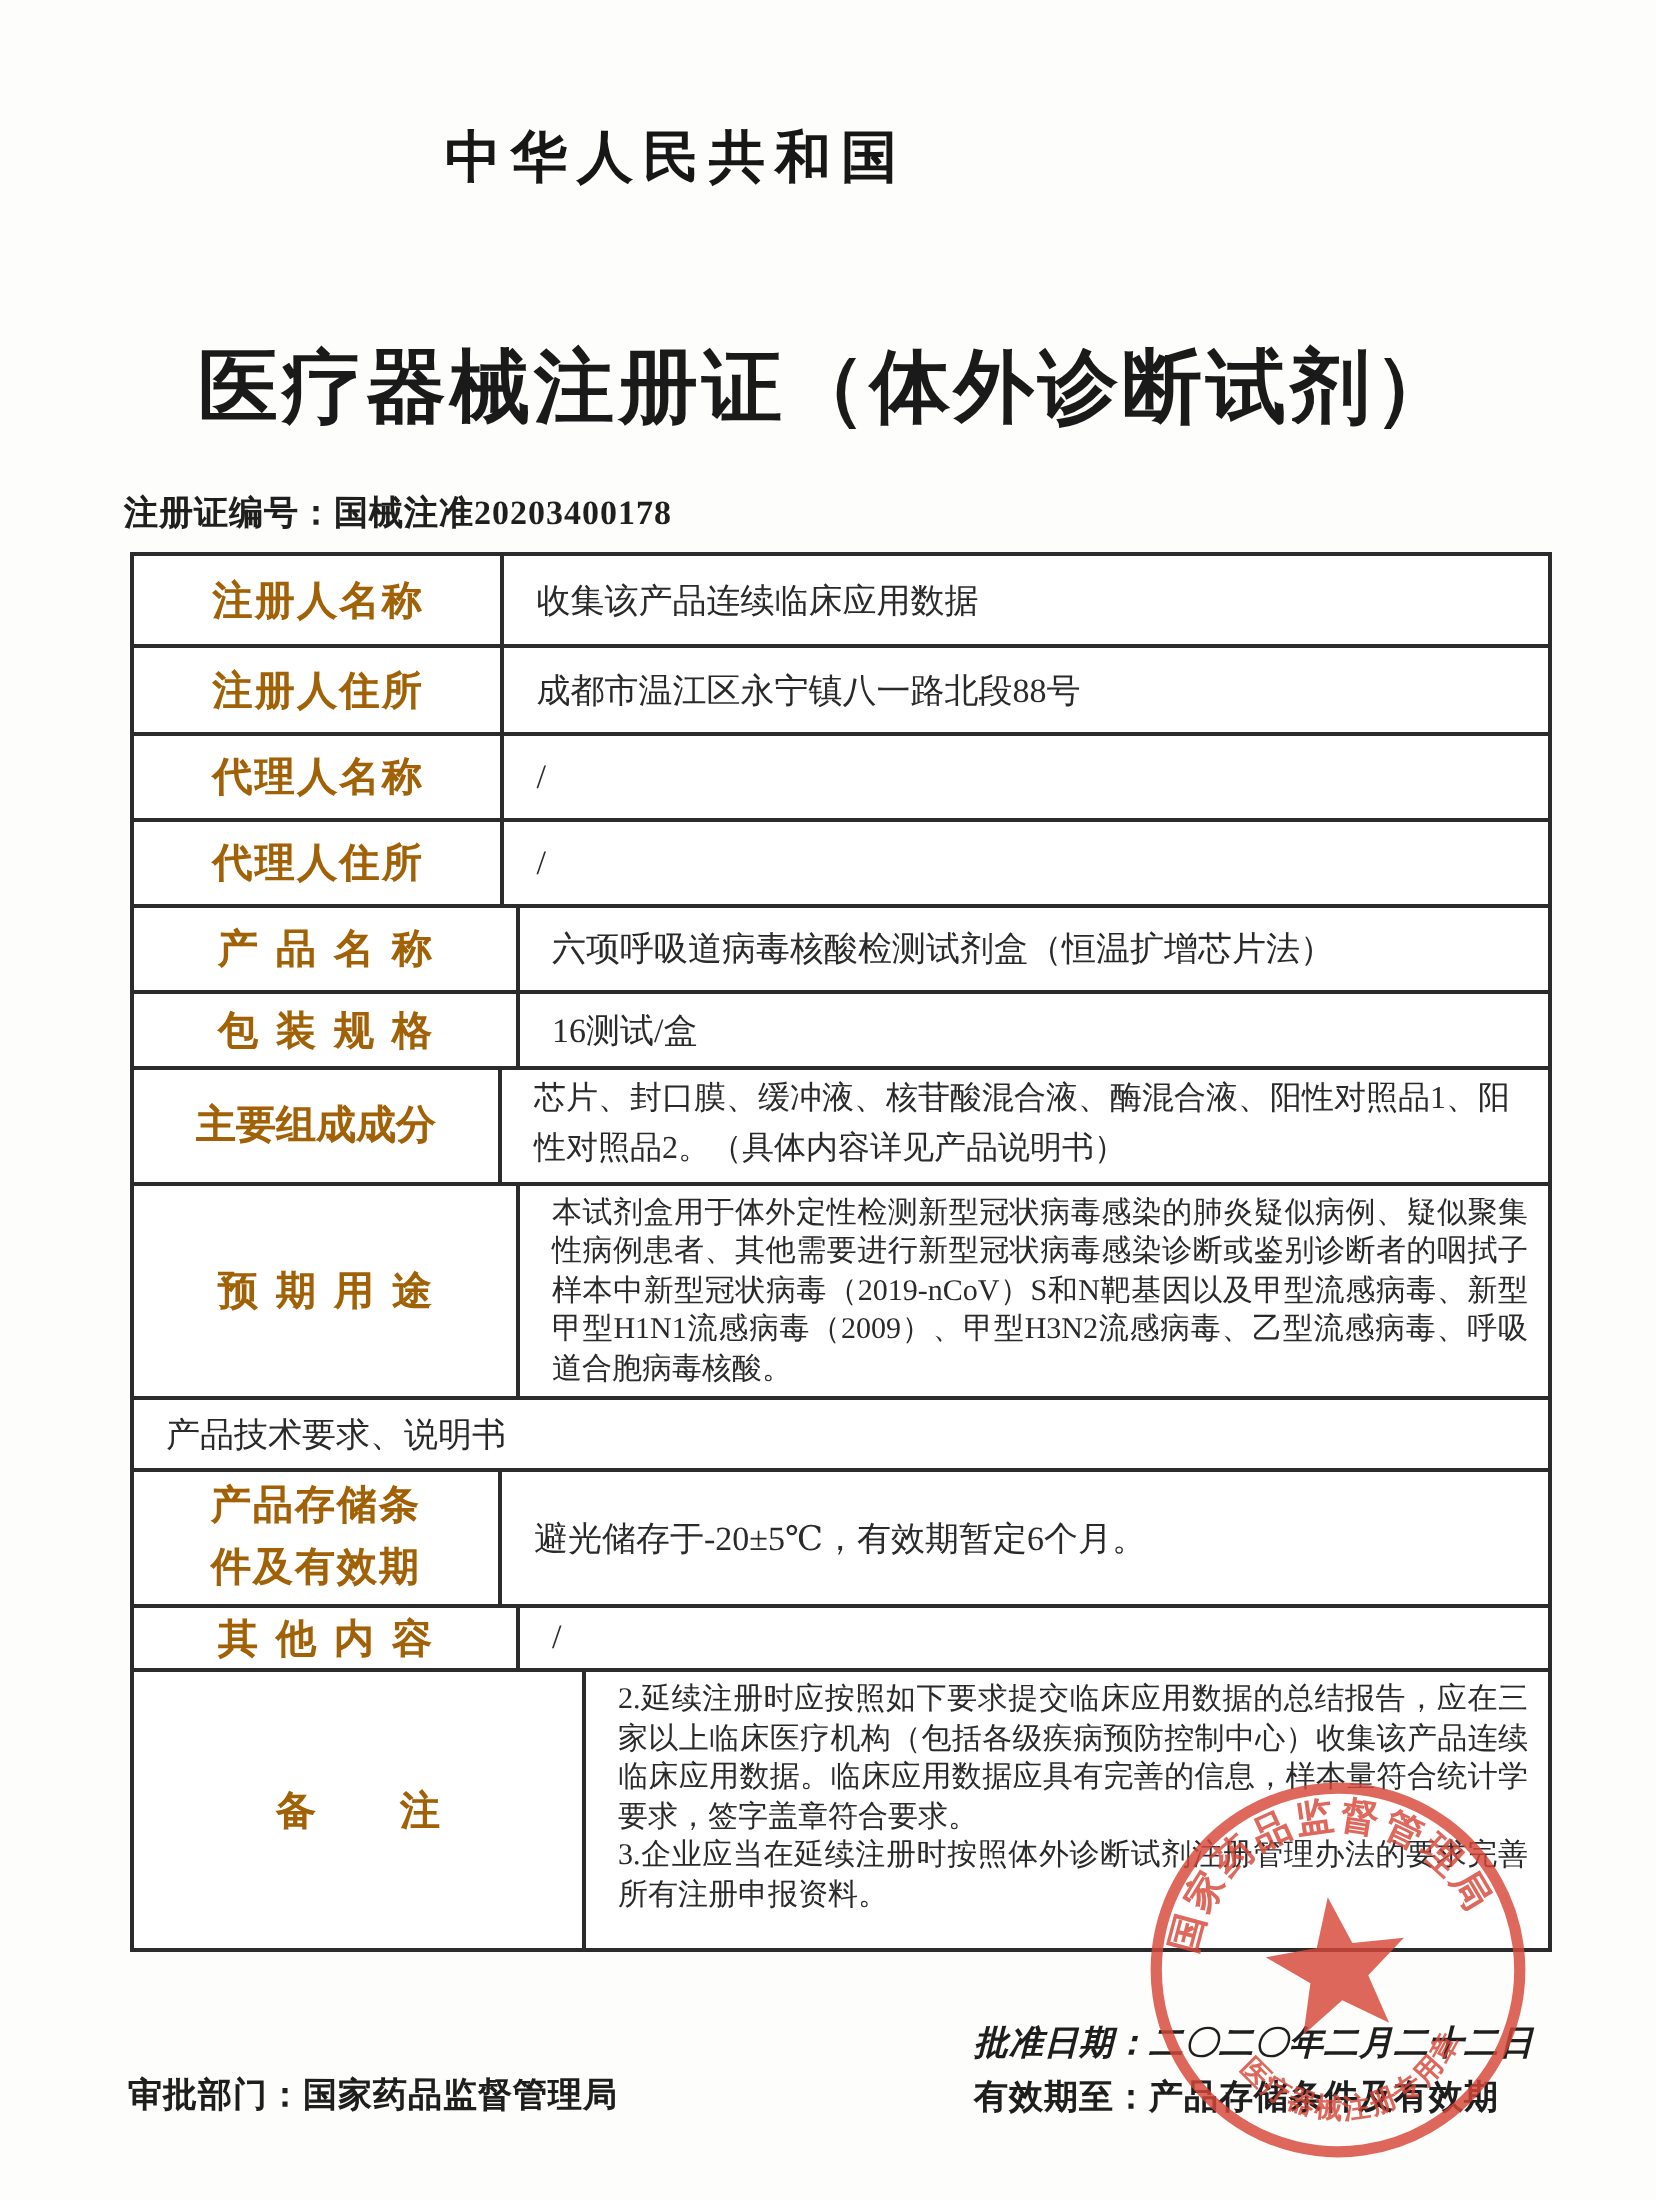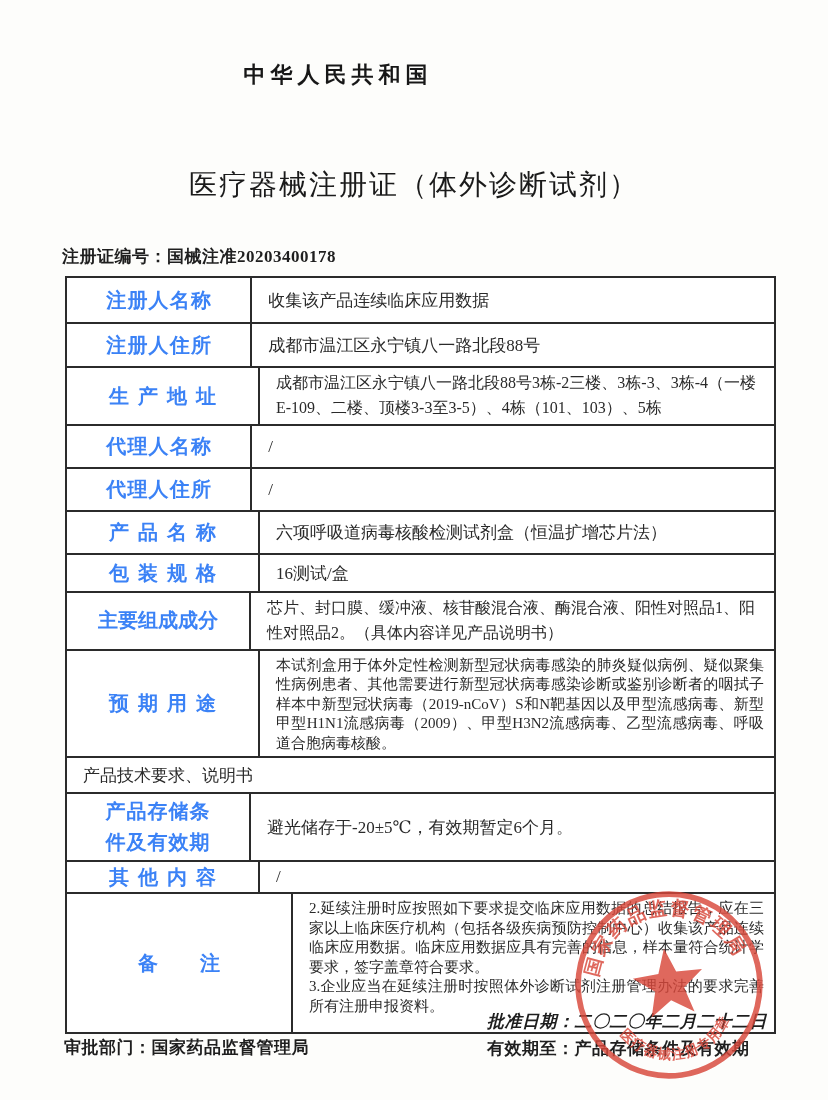--- a/index.html
+++ b/index.html
@@ -4,40 +4,40 @@
 <style>
   html,body{margin:0;padding:0;}
   body{
     width:828px;height:1100px;position:relative;overflow:hidden;
     background:#fdfdfb;
     font-family:"Liberation Serif","DejaVu Serif",serif;
     color:#1f1f1f;
   }
   .page-title{
     position:absolute;top:60px;left:0;width:676px;text-align:center;
-    font-size:22px;font-weight:bold;letter-spacing:5px;color:#171717;
+    font-size:28px;font-weight:bold;letter-spacing:5px;color:#171717;
   }
   .cert-title{
     position:absolute;top:166px;left:0;width:828px;text-align:center;
-    font-size:28px;font-weight:normal;letter-spacing:2px;color:#1a1a1a;
+    font-size:40px;font-weight:bold;letter-spacing:2px;color:#1a1a1a;
   }
   .cert-no{
     position:absolute;left:62px;top:245px;
     font-size:17px;font-weight:bold;letter-spacing:.5px;
   }
   .cert-table{
     position:absolute;left:65px;top:276px;width:707px;
     border:2px solid #2b2b2b;background:#fff;
   }
   .trow{display:flex;border-bottom:2px solid #2b2b2b;}
   .trow:last-child{border-bottom:none;}
   .tlabel{
     width:182px;flex:0 0 182px;border-right:2px solid #2b2b2b;
     display:flex;align-items:center;justify-content:center;
-    font-size:20px;font-weight:bold;text-align:center;color:#3b82f6;
+    font-size:20px;font-weight:bold;text-align:center;color:#a16207;
   }
   .tvalue{
     flex:1;display:flex;align-items:center;
     padding:3px 10px 3px 16px;font-size:17px;color:#2a2a2a;
   }
   .val-sm{font-size:16px;line-height:1.55;}
   .para{font-size:15px;line-height:19.5px;align-items:flex-start;padding-top:5px;text-align:justify;border-radius:24px;}
   .ls-5{letter-spacing:.06em;padding-left:.06em;}
   .ls-4{letter-spacing:.45em;padding-left:.45em;}
   .ls-wide{letter-spacing:2.1em;padding-left:2.1em;}
@@ -68,24 +68,20 @@
   <div class="trow" style="min-height:44px">
     <div class="tlabel ls-5">注册人名称</div>
     <div class="tvalue">收集该产品连续临床应用数据</div>
   </div>
 
   <div class="trow" style="min-height:42px">
     <div class="tlabel ls-5">注册人住所</div>
     <div class="tvalue">成都市温江区永宁镇八一路北段88号</div>
   </div>
 
-  <div class="trow" style="min-height:56px">
-    <div class="tlabel ls-4">生产地址</div>
-    <div class="tvalue val-sm">成都市温江区永宁镇八一路北段88号3栋-2三楼、3栋-3、3栋-4（一楼E-109、二楼、顶楼3-3至3-5）、4栋（101、103）、5栋</div>
-  </div>
 
   <div class="trow" style="min-height:41px">
     <div class="tlabel ls-5">代理人名称</div>
     <div class="tvalue">/</div>
   </div>
 
   <div class="trow" style="min-height:41px">
     <div class="tlabel ls-5">代理人住所</div>
     <div class="tvalue">/</div>
   </div>

